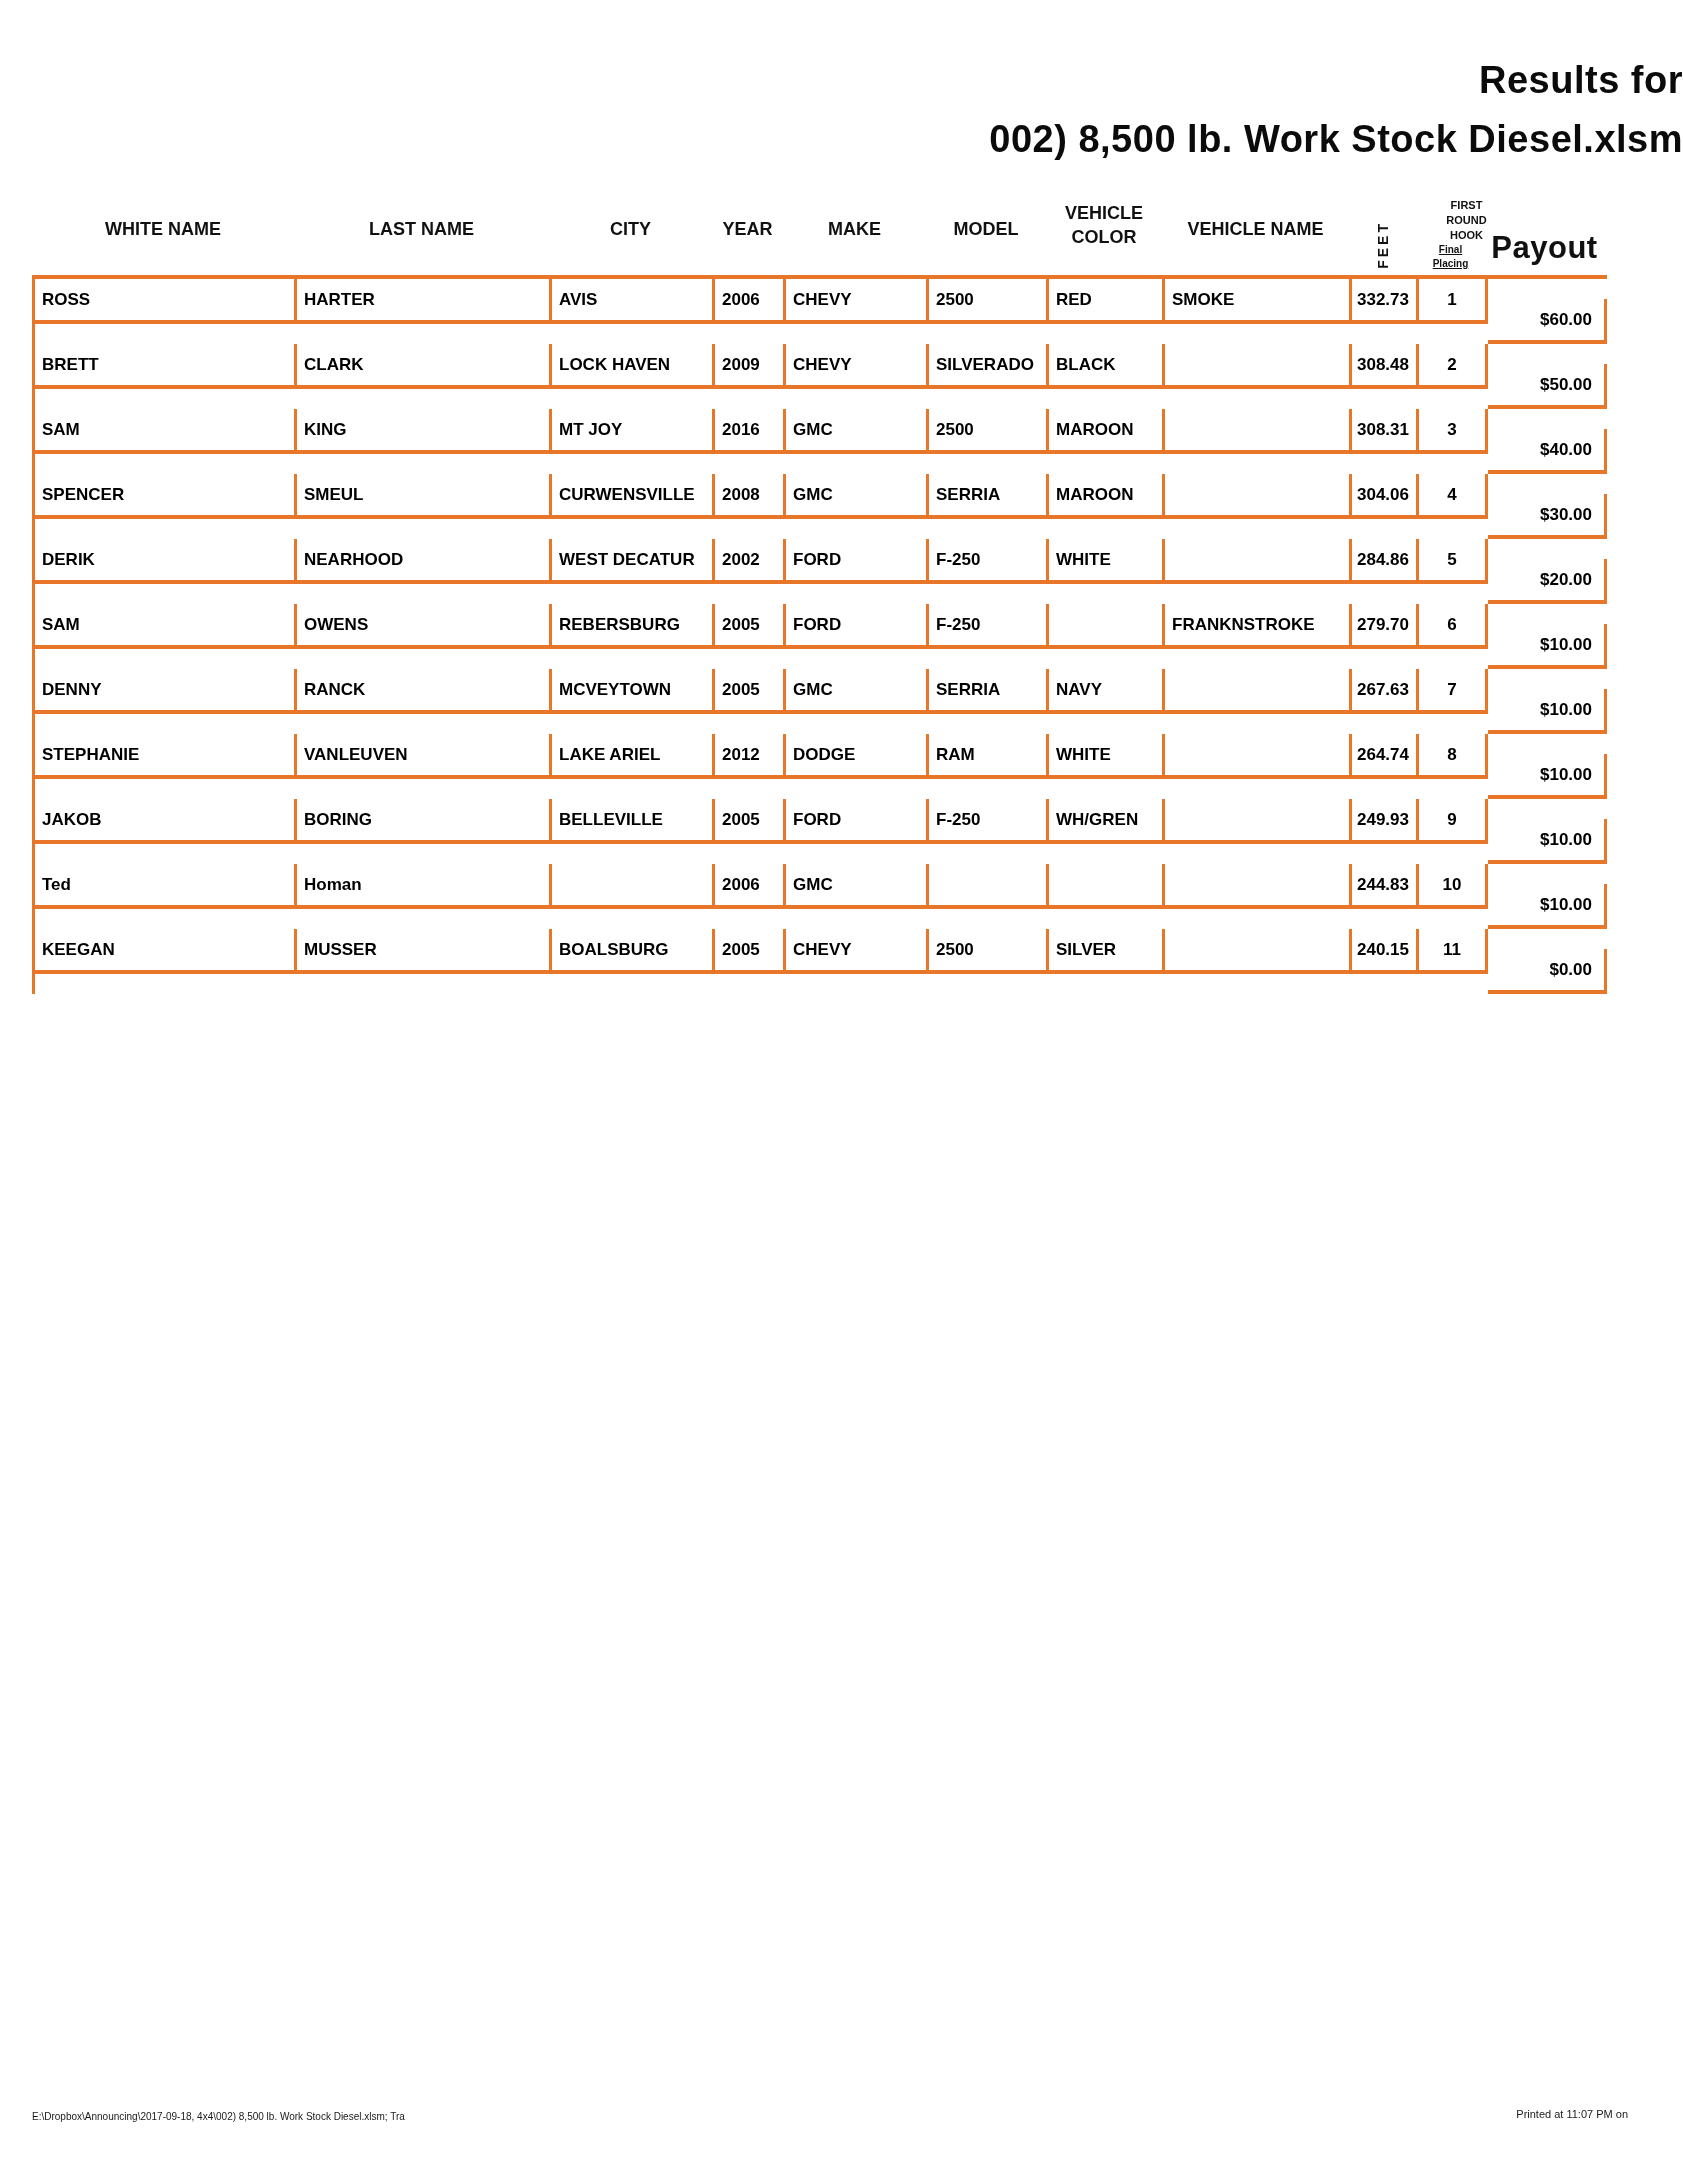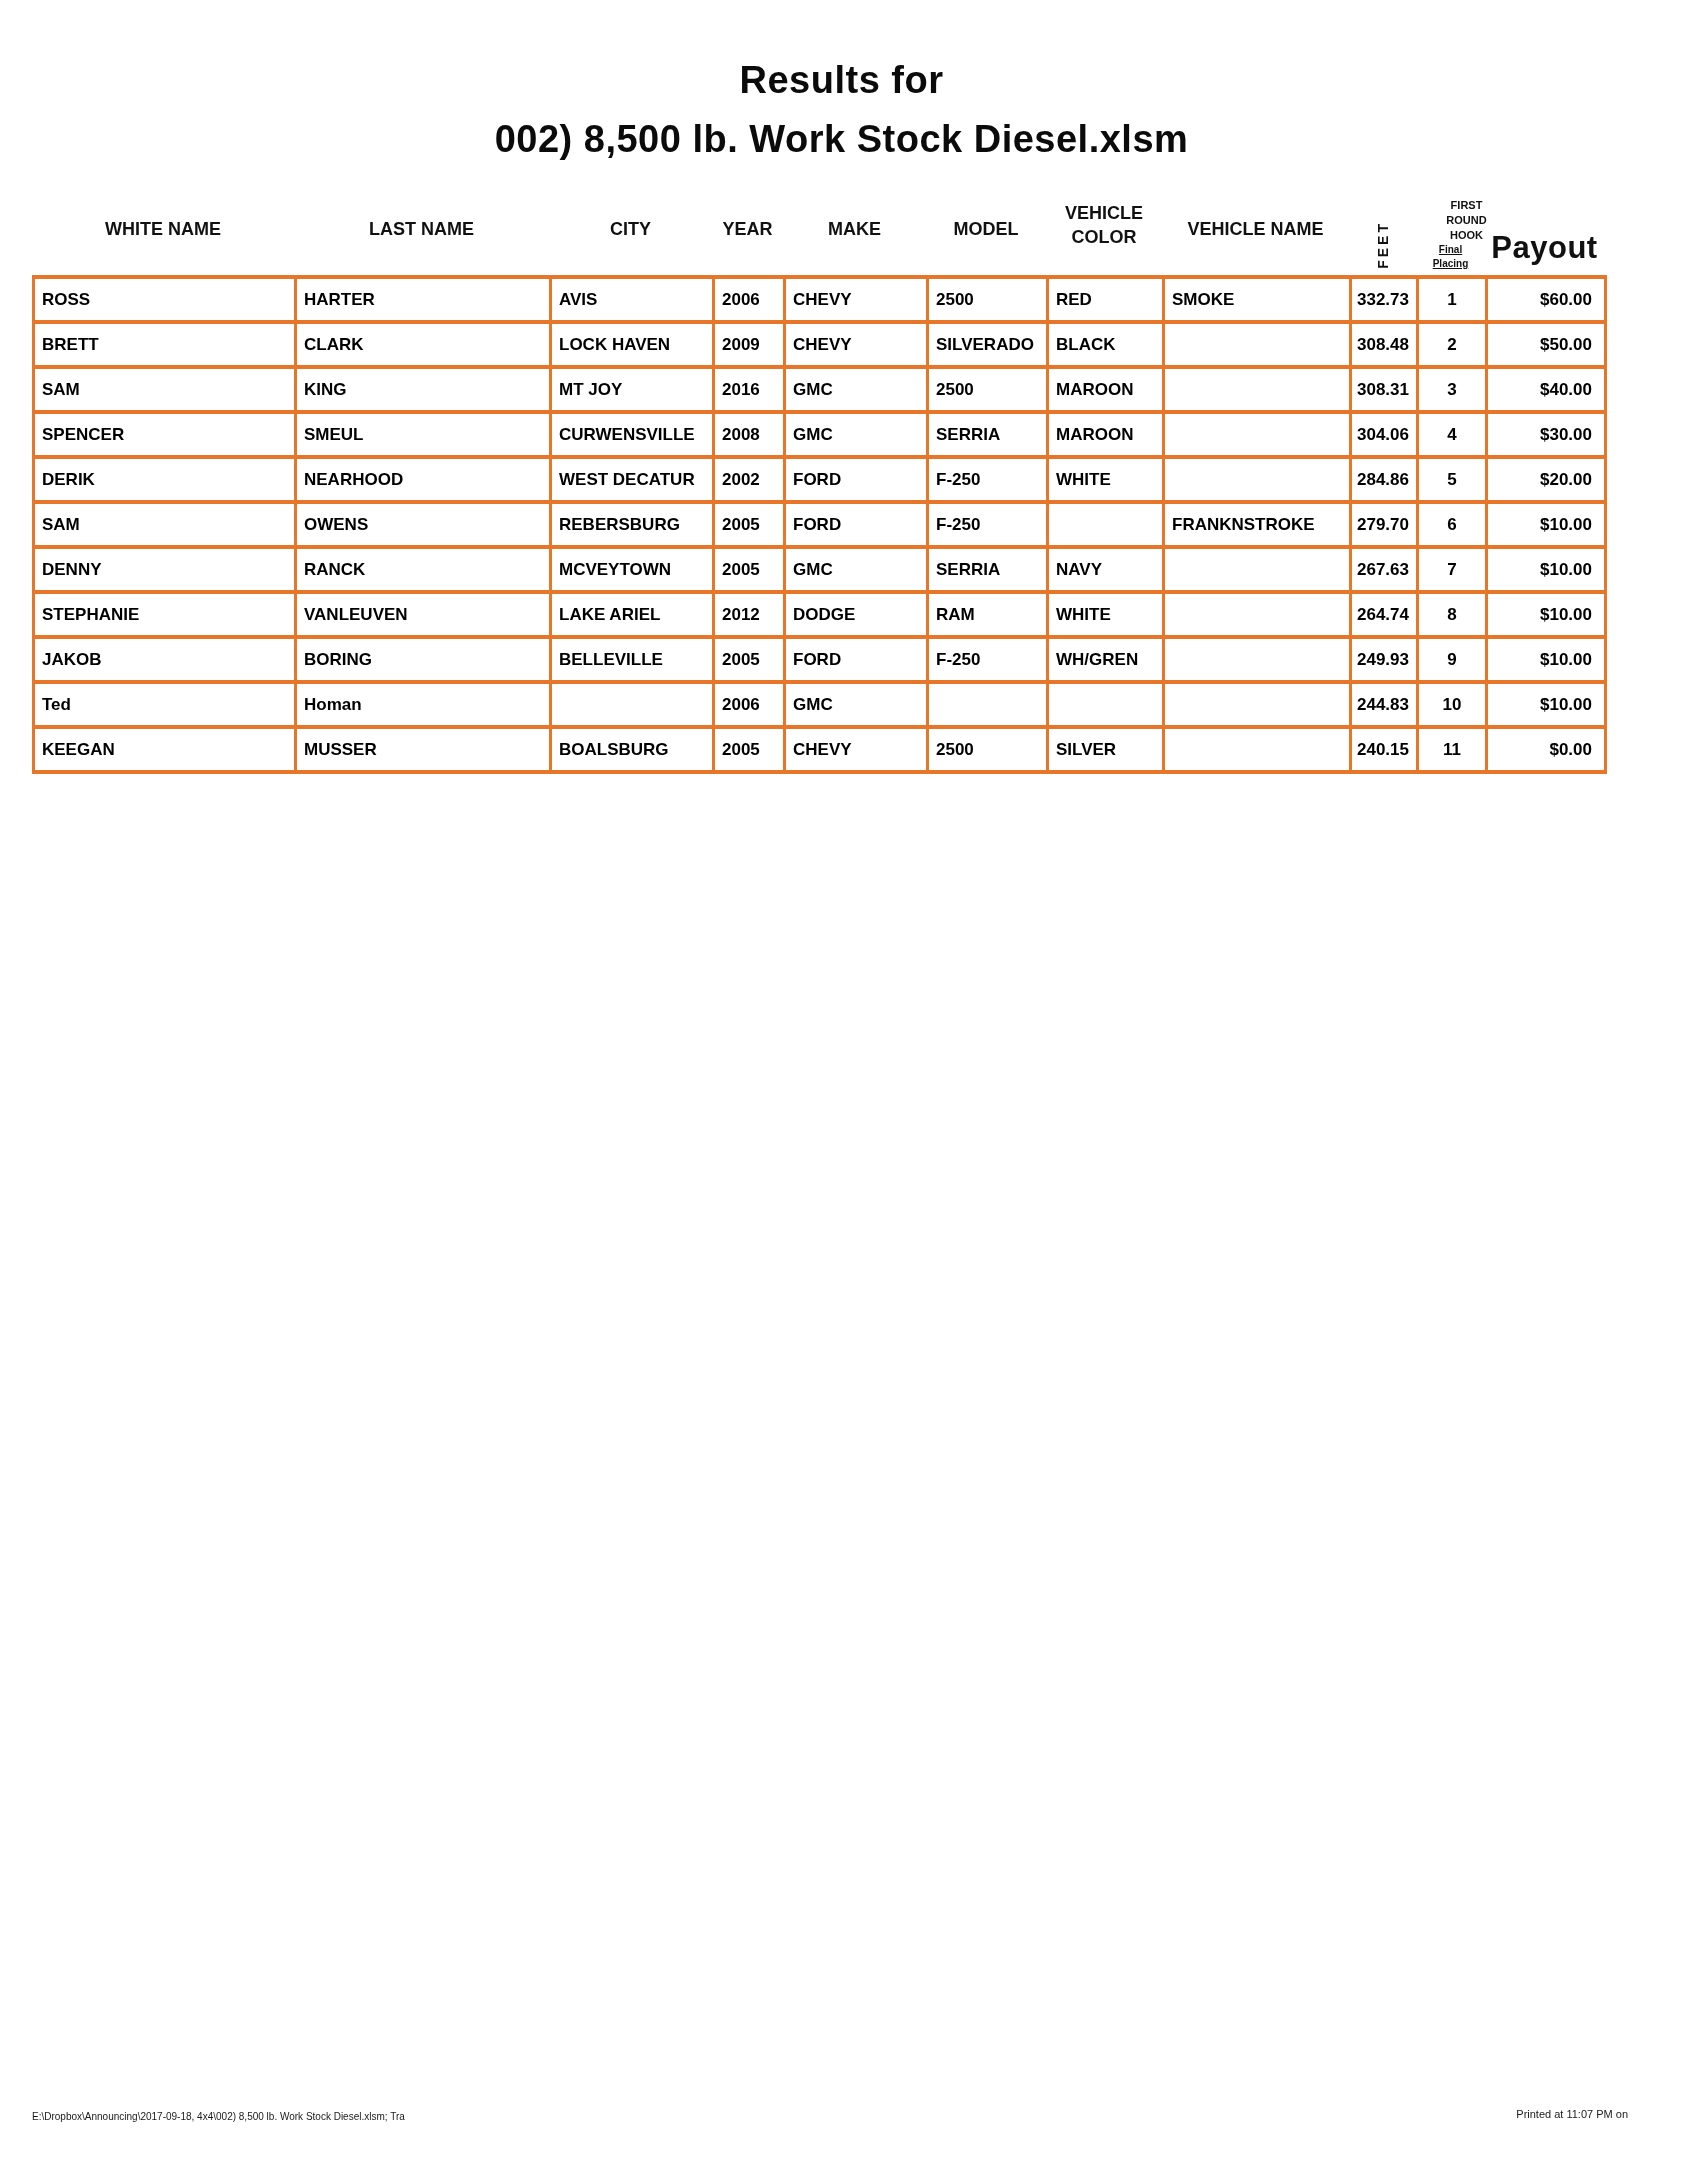--- a/index.html
+++ b/index.html
@@ -10,21 +10,21 @@
     font-family: "Liberation Sans", sans-serif;
     color: #000;
     overflow: hidden;
   }
 
   
   .title-block {
     position: absolute;
     top: 51px; left: 0;
     width: 1683px;
-    text-align: center;
+    text-align: right;
     font-weight: bold;
     font-size: 38px;
     line-height: 59px;
     color: #0b0b0b;
     letter-spacing: 0.5px;
   }
 
   
   .table-wrap { position: absolute; left: 32px; top: 139px; }
 
@@ -73,21 +73,21 @@
     align-items: center;
     font-weight: bold;
     font-size: 17px;
     white-space: nowrap;
     overflow: hidden;
     background: #fff;
   }
   .cell.al { justify-content: flex-start; padding-left: 7px; }
   .cell.ar { justify-content: flex-end;  padding-right: 7px; }
   .cell.ac { justify-content: center; }
-  .cell.pay { padding-right: 12px; }
+  .cell.pay { padding-right: 12px; margin-top: 20px; }
 
   
   .footer-left {
     position: absolute;
     left: 32px; top: 2111px;
     font-size: 10px;
     color: #1a1a1a;
     letter-spacing: 0px;
   }
   .footer-right {

